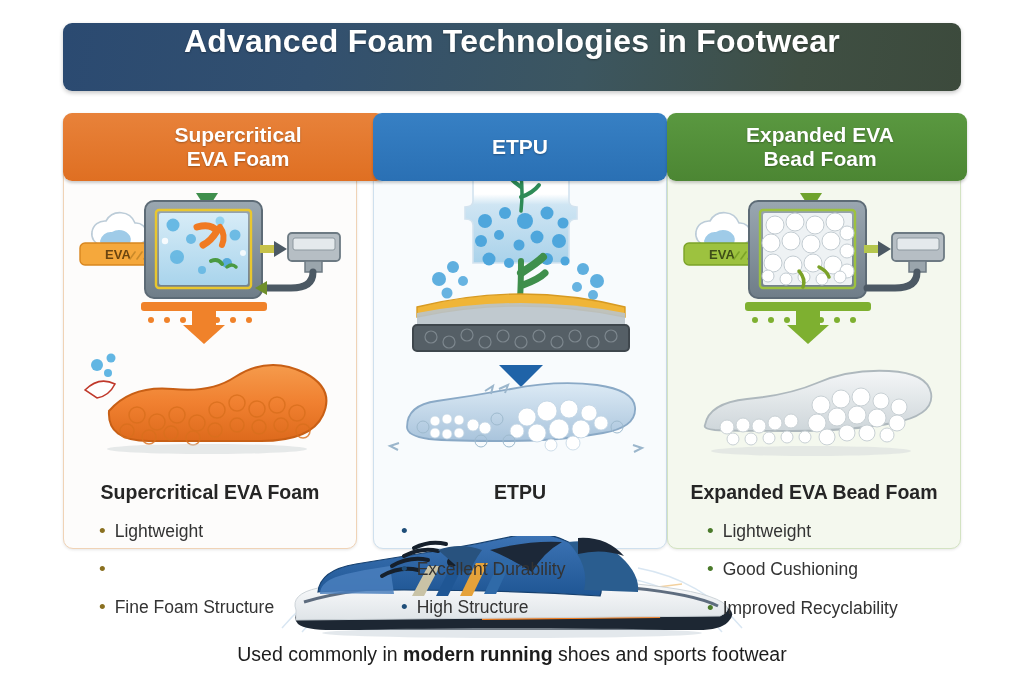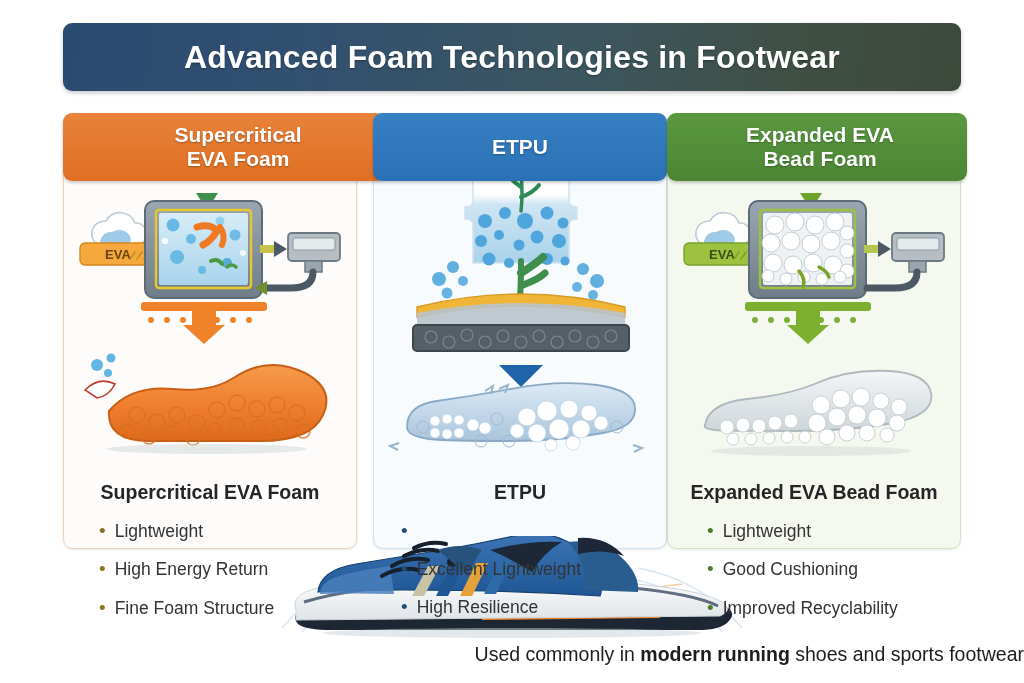--- a/index.html
+++ b/index.html
@@ -20,21 +20,20 @@
   .banner {
     position: absolute;
     left: 63px;
     top: 23px;
     width: 898px;
     height: 68px;
     border-radius: 9px;
     background: linear-gradient(100deg, #2b4a71 0%, #32506f 28%, #3c5660 58%, #3f4f43 82%, #3c4a3c 100%);
     box-shadow: 0 2px 4px rgba(0,0,0,0.22);
     display: flex;
-    align-items: center;
     justify-content: center;
   }
   .banner-title {
     color: #ffffff;
     font-size: 32px;
     font-weight: bold;
     letter-spacing: 0.2px;
     text-shadow: 0 1px 2px rgba(0,0,0,0.35);
     white-space: nowrap;
   }
@@ -152,21 +151,21 @@
     width: 500px;
     height: 104px;
   }
   .shoe-wrap svg { display: block; width: 100%; height: 100%; }
 
   .footer-caption {
     position: absolute;
     left: 0;
     top: 643px;
     width: 1024px;
-    text-align: right;
+    text-align: center;
     font-size: 19.5px;
     color: #1d1d1d;
     font-weight: bold;
   }
   .footer-caption .light { font-weight: normal; }
 </style>
 </head>
 <body>
 
 <div class="banner">
@@ -293,21 +292,20 @@
 
   <div class="card-name">Supercritical EVA Foam</div>
 
   <ul class="bullets">
     <li class="bullet">
       <span class="dot">•</span>
       <span>Lightweight</span>
     </li>
     <li class="bullet">
       <span class="dot">•</span>
-      <span>High Energy Return</span>
     </li>
     <li class="bullet">
       <span class="dot">•</span>
       <span>Fine Foam Structure</span>
     </li>
   </ul>
 </div>
 
 <div class="card card-2">
   <div class="card-body"></div>
@@ -433,25 +431,25 @@
   </div>
 
   <div class="card-name">ETPU</div>
 
   <ul class="bullets">
     <li class="bullet">
       <span class="dot">•</span>
     </li>
     <li class="bullet">
       <span class="dot">•</span>
-      <span>Excellent Lightweight</span>
-    </li>
-    <li class="bullet">
-      <span class="dot">•</span>
-      <span>High Resilience</span>
+      <span>Excellent Durability</span>
+    </li>
+    <li class="bullet">
+      <span class="dot">•</span>
+      <span>High Structure</span>
     </li>
   </ul>
 </div>
 
 <div class="card card-3">
   <div class="card-body"></div>
 
   <div class="illus">
     <svg viewBox="0 0 286 295" xmlns="http://www.w3.org/2000/svg">
       <defs>

